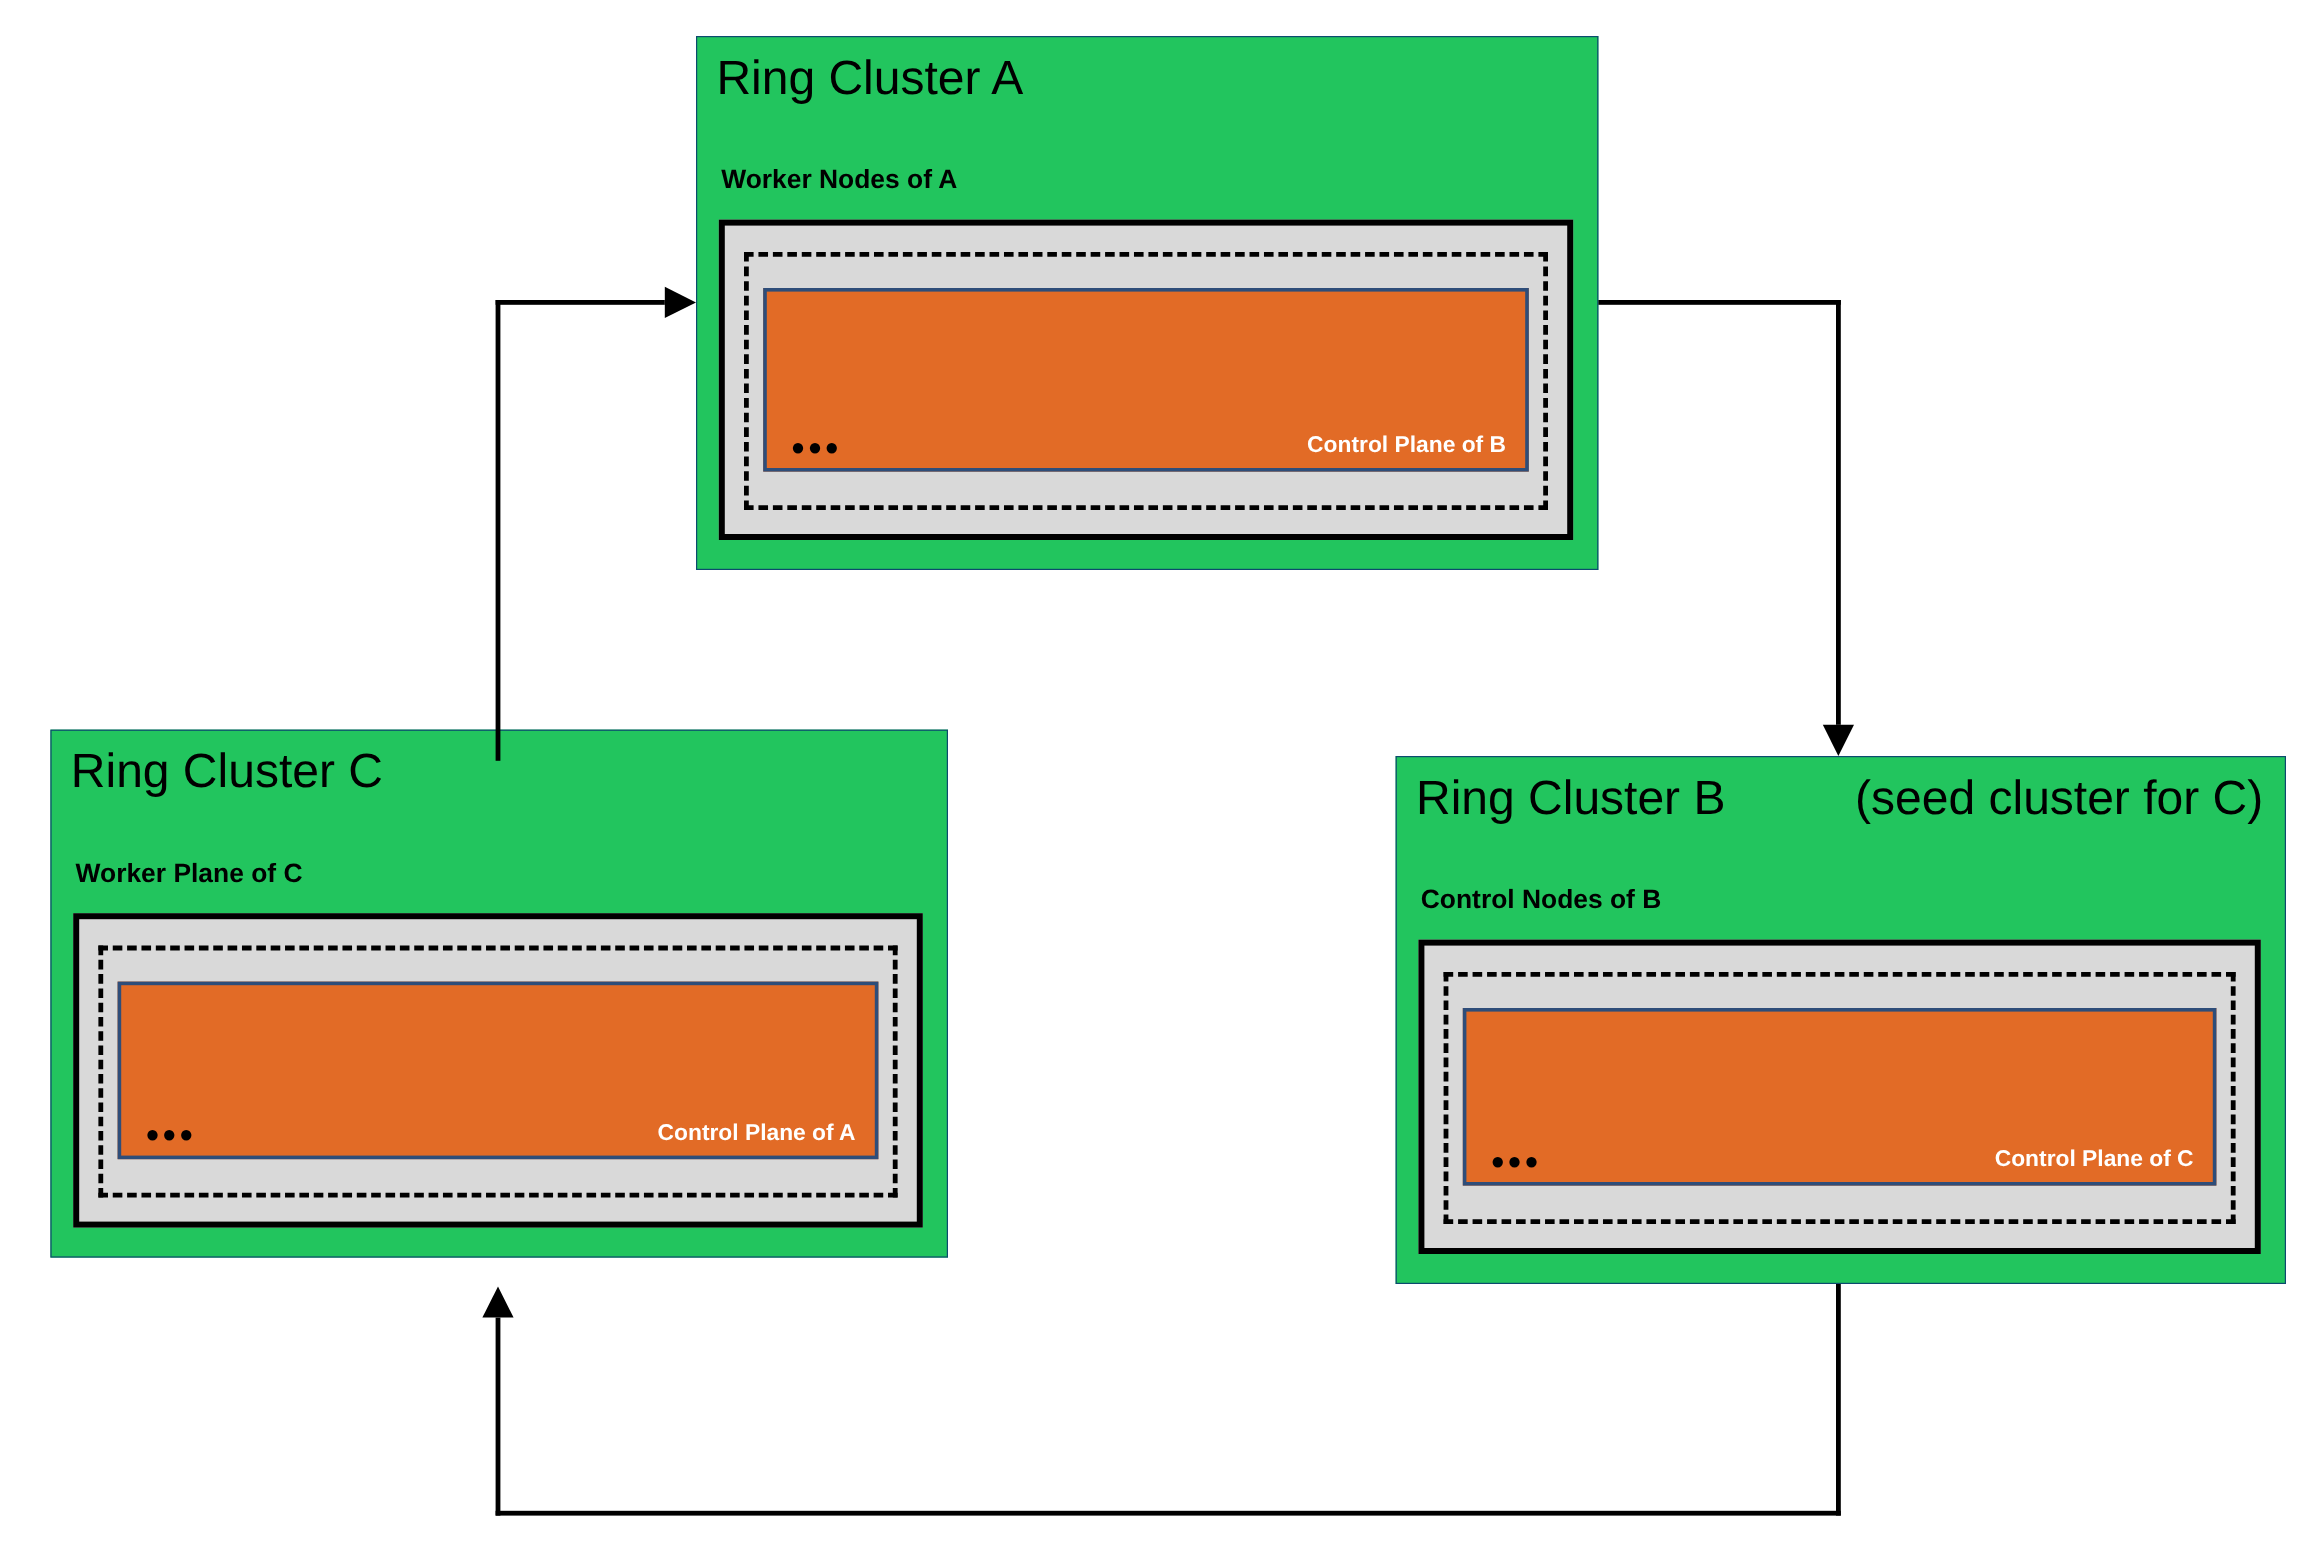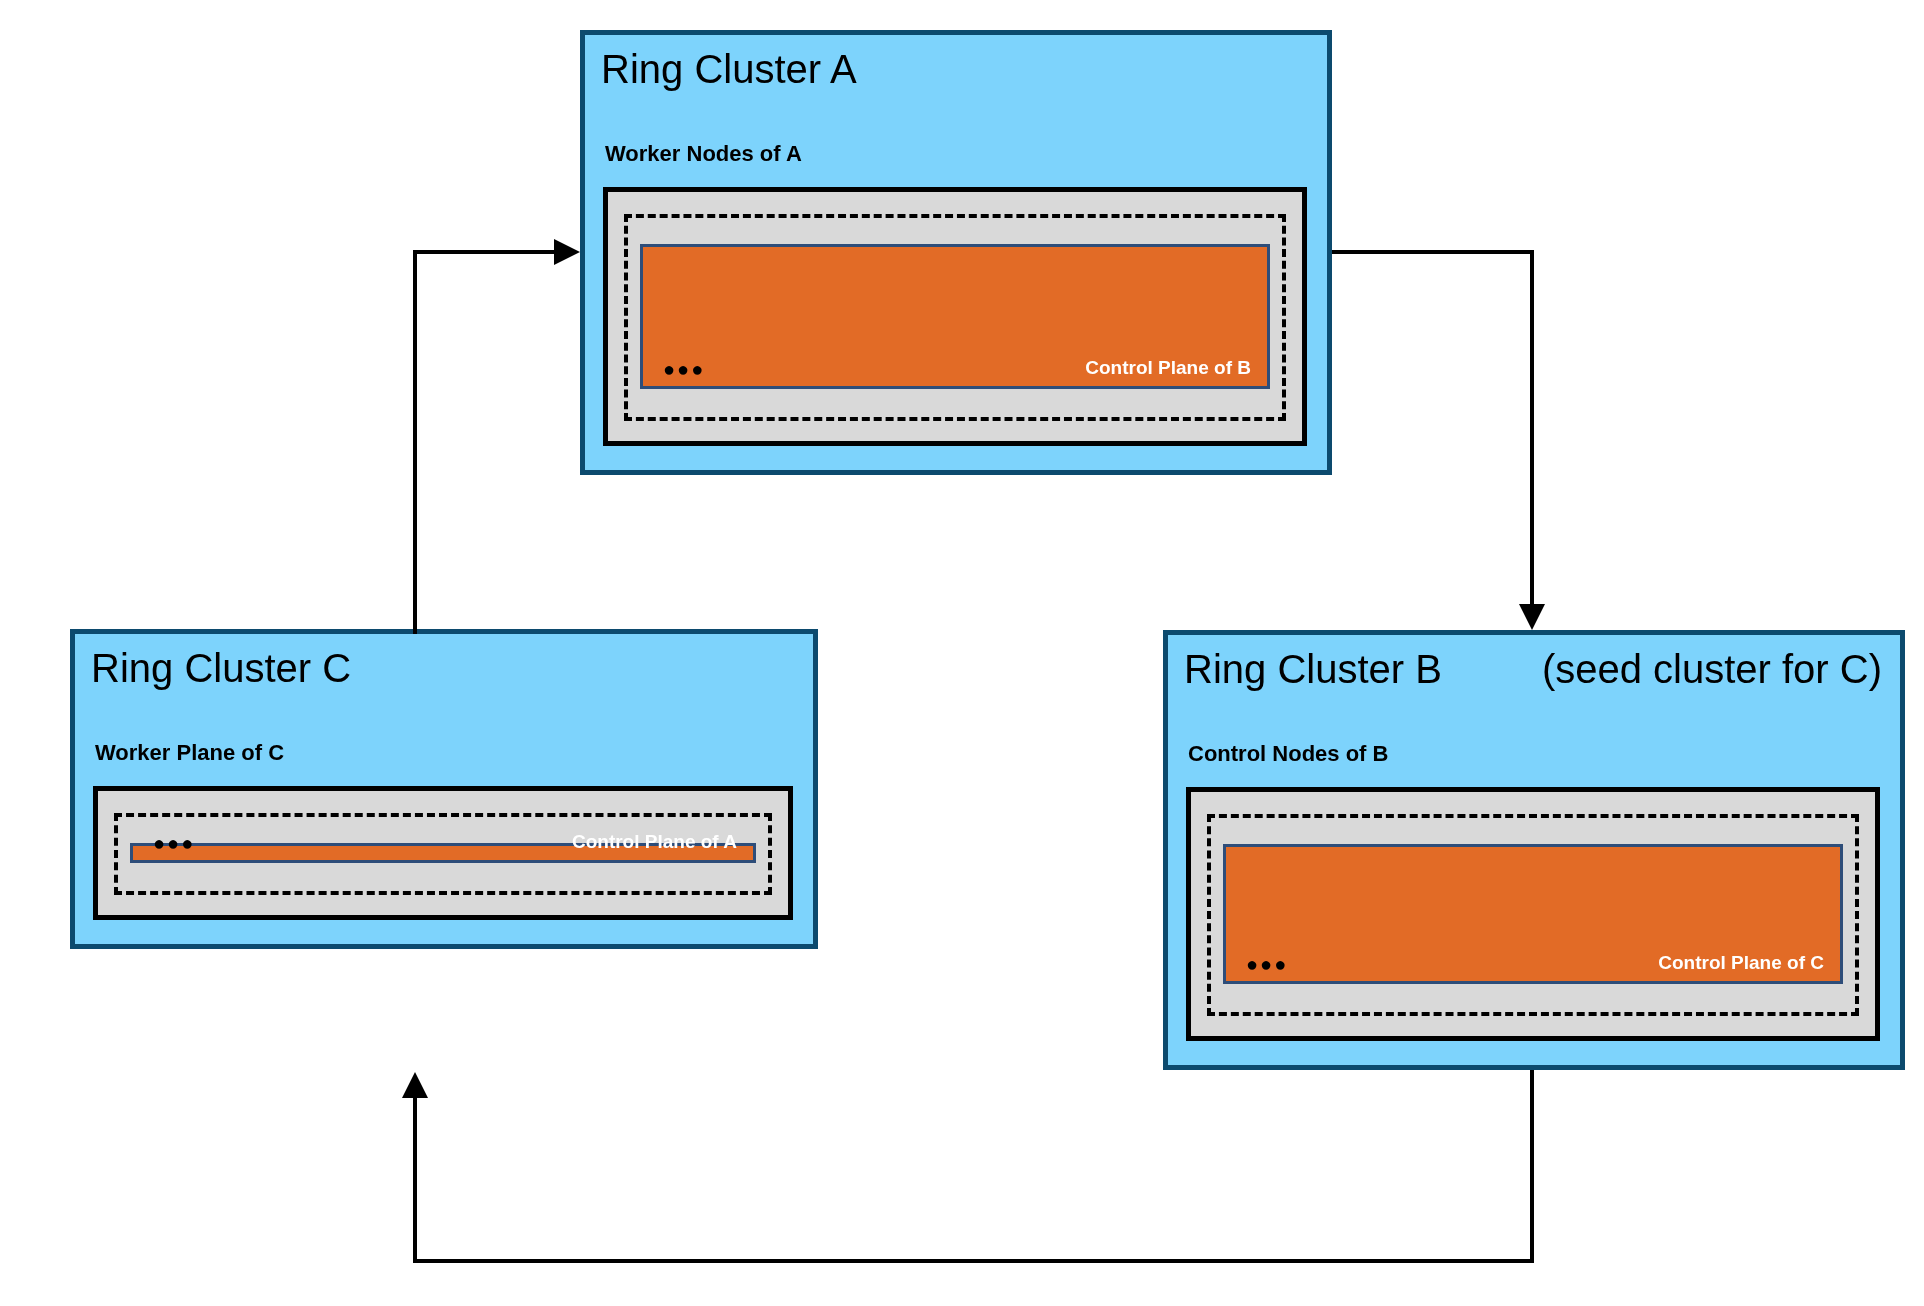--- a/index.html
+++ b/index.html
@@ -12,22 +12,22 @@
     position: relative;
     width: 1924px;
     height: 1306px;
     background: #ffffff;
     overflow: hidden;
   }
 
   
   .cluster {
     position: absolute;
-    background: #7dd3fc;
-    border: 5px solid #0c4a6e;
+    background: #22c55e;
+    border: 1px solid #0c4a6e;
     box-sizing: border-box;
   }
   .title-row {
     position: absolute;
     left: 16px;
     right: 18px;
     top: 12px;
     display: flex;
     justify-content: space-between;
     align-items: baseline;
@@ -92,21 +92,21 @@
     font-size: 19px;
     font-weight: bold;
     color: #ffffff;
     white-space: nowrap;
     line-height: 1.2;
   }
 
   
   #cluster-a { left: 580px;  top: 30px;  width: 752px; height: 445px; }
   #cluster-b { left: 1163px; top: 630px; width: 742px; height: 440px; }
-  #cluster-c { left: 42px;   top: 629px; width: 748px; height: 320px; margin-left: 28px; }
+  #cluster-c { left: 42px;   top: 608px; width: 748px; height: 440px; }
 
   
   .line {
     position: absolute;
     background: #000000;
   }
   .arrowhead {
     position: absolute;
     width: 0;
     height: 0;

